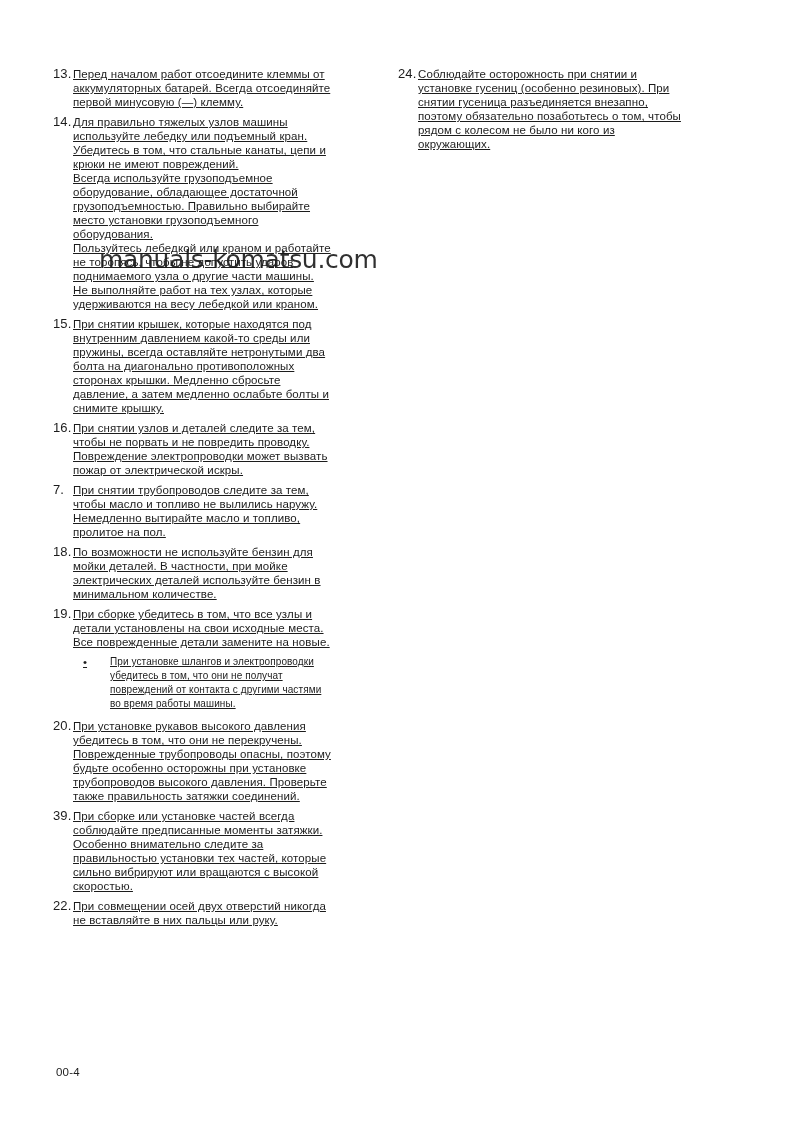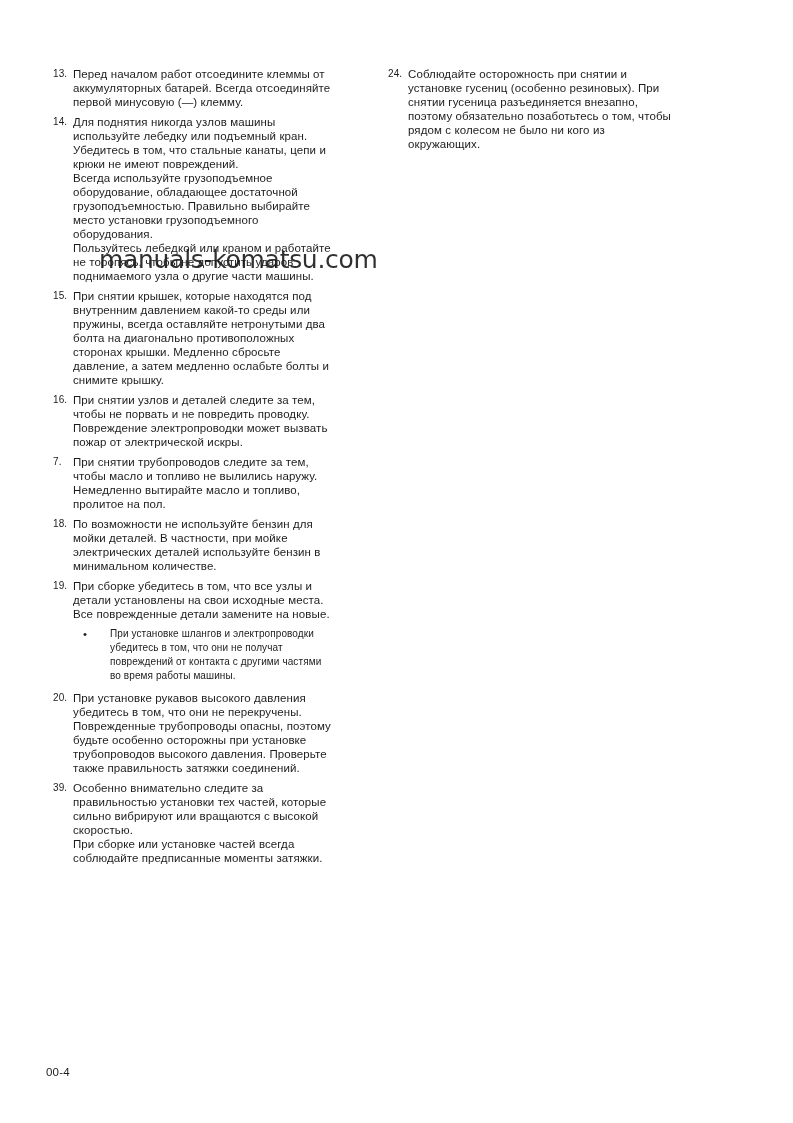--- a/index.html
+++ b/index.html
@@ -13,28 +13,28 @@
   .page{
     position:absolute; inset:0;
     background:var(--bg-color);
     color:var(--text-color);
     font-family:"Liberation Sans", sans-serif;
     overflow:hidden;
   }
   .content{ position:absolute; top:67px; left:0; right:0; }
   .col{ position:absolute; top:0; }
   .col-left{ left:53px; width:332px; }
-  .col-right{ left:388px; width:340px; }
+  .col-right{ left:398px; width:340px; }
   .item{ display:flex; margin-bottom:6px; }
   .item-number{
     flex:none; width:20px;
-    font-size:10px; line-height:14px;
+    font-size:13px; line-height:14px;
     letter-spacing:0.1px;
   }
-  .item-body{ flex:1; min-width:0; }
+  .item-body{ flex:1; min-width:0;text-decoration:underline; }
   .para{
     font-size:11.5px; line-height:14px;
     letter-spacing:0.1px;
     white-space:pre-line;
   }
   .para + .para{ margin-top:0; }
   .bullet-row{ display:flex; padding-left:10px; margin-top:6px; margin-bottom:2px; }
   .bullet-dot{
     flex:none; width:27px;
     font-size:11.5px; line-height:14px;
@@ -46,21 +46,21 @@
   }
   .watermark{
     position:absolute; left:99px; top:245px;
     font-family:"DejaVu Sans", sans-serif;
     font-size:25px; line-height:30px;
     letter-spacing:-0.3px;
     color:var(--watermark-color);
     pointer-events:none;
   }
   .footer{
-    position:absolute; left:46px; top:1065px;
+    position:absolute; left:56px; top:1065px;
     font-size:11.5px; line-height:14px;
     letter-spacing:0.2px;
   }
 </style>
 </head>
 <body>
 
 <div class="page">
   <main class="content">
     <section class="col col-left">
@@ -68,32 +68,34 @@
           <span class="item-number">13.</span>
           <div class="item-body">
             <div class="para">Перед началом работ отсоедините клеммы от
 аккумуляторных батарей. Всегда отсоединяйте
 первой минусовую (—) клемму.</div>
           </div>
         </div>
         <div class="item">
           <span class="item-number">14.</span>
           <div class="item-body">
-            <div class="para">Для поднятия никогда узлов машины
+            <div class="para">Для правильно тяжелых узлов машины
 используйте лебедку или подъемный кран.
 Убедитесь в том, что стальные канаты, цепи и
 крюки не имеют повреждений.</div>
             <div class="para">Всегда используйте грузоподъемное
 оборудование, обладающее достаточной
 грузоподъемностью. Правильно выбирайте
 место установки грузоподъемного
 оборудования.</div>
             <div class="para">Пользуйтесь лебедкой или краном и работайте
 не торопясь, чтобы не допустить ударов
 поднимаемого узла о другие части машины.</div>
+            <div class="para">Не выполняйте работ на тех узлах, которые
+удерживаются на весу лебедкой или краном.</div>
           </div>
         </div>
         <div class="item">
           <span class="item-number">15.</span>
           <div class="item-body">
             <div class="para">При снятии крышек, которые находятся под
 внутренним давлением какой-то среды или
 пружины, всегда оставляйте нетронутыми два
 болта на диагонально противоположных
 сторонах крышки. Медленно сбросьте
@@ -150,26 +152,33 @@
 убедитесь в том, что они не перекручены.
 Поврежденные трубопроводы опасны, поэтому
 будьте особенно осторожны при установке
 трубопроводов высокого давления. Проверьте
 также правильность затяжки соединений.</div>
           </div>
         </div>
         <div class="item">
           <span class="item-number">39.</span>
           <div class="item-body">
+            <div class="para">При сборке или установке частей всегда
+соблюдайте предписанные моменты затяжки.</div>
             <div class="para">Особенно внимательно следите за
 правильностью установки тех частей, которые
 сильно вибрируют или вращаются с высокой
 скоростью.</div>
-            <div class="para">При сборке или установке частей всегда
-соблюдайте предписанные моменты затяжки.</div>
+          </div>
+        </div>
+        <div class="item">
+          <span class="item-number">22.</span>
+          <div class="item-body">
+            <div class="para">При совмещении осей двух отверстий никогда
+не вставляйте в них пальцы или руку.</div>
           </div>
         </div>
       </section>
     <section class="col col-right">
         <div class="item">
           <span class="item-number">24.</span>
           <div class="item-body">
             <div class="para">Соблюдайте осторожность при снятии и
 установке гусениц (особенно резиновых). При
 снятии гусеница разъединяется внезапно,

